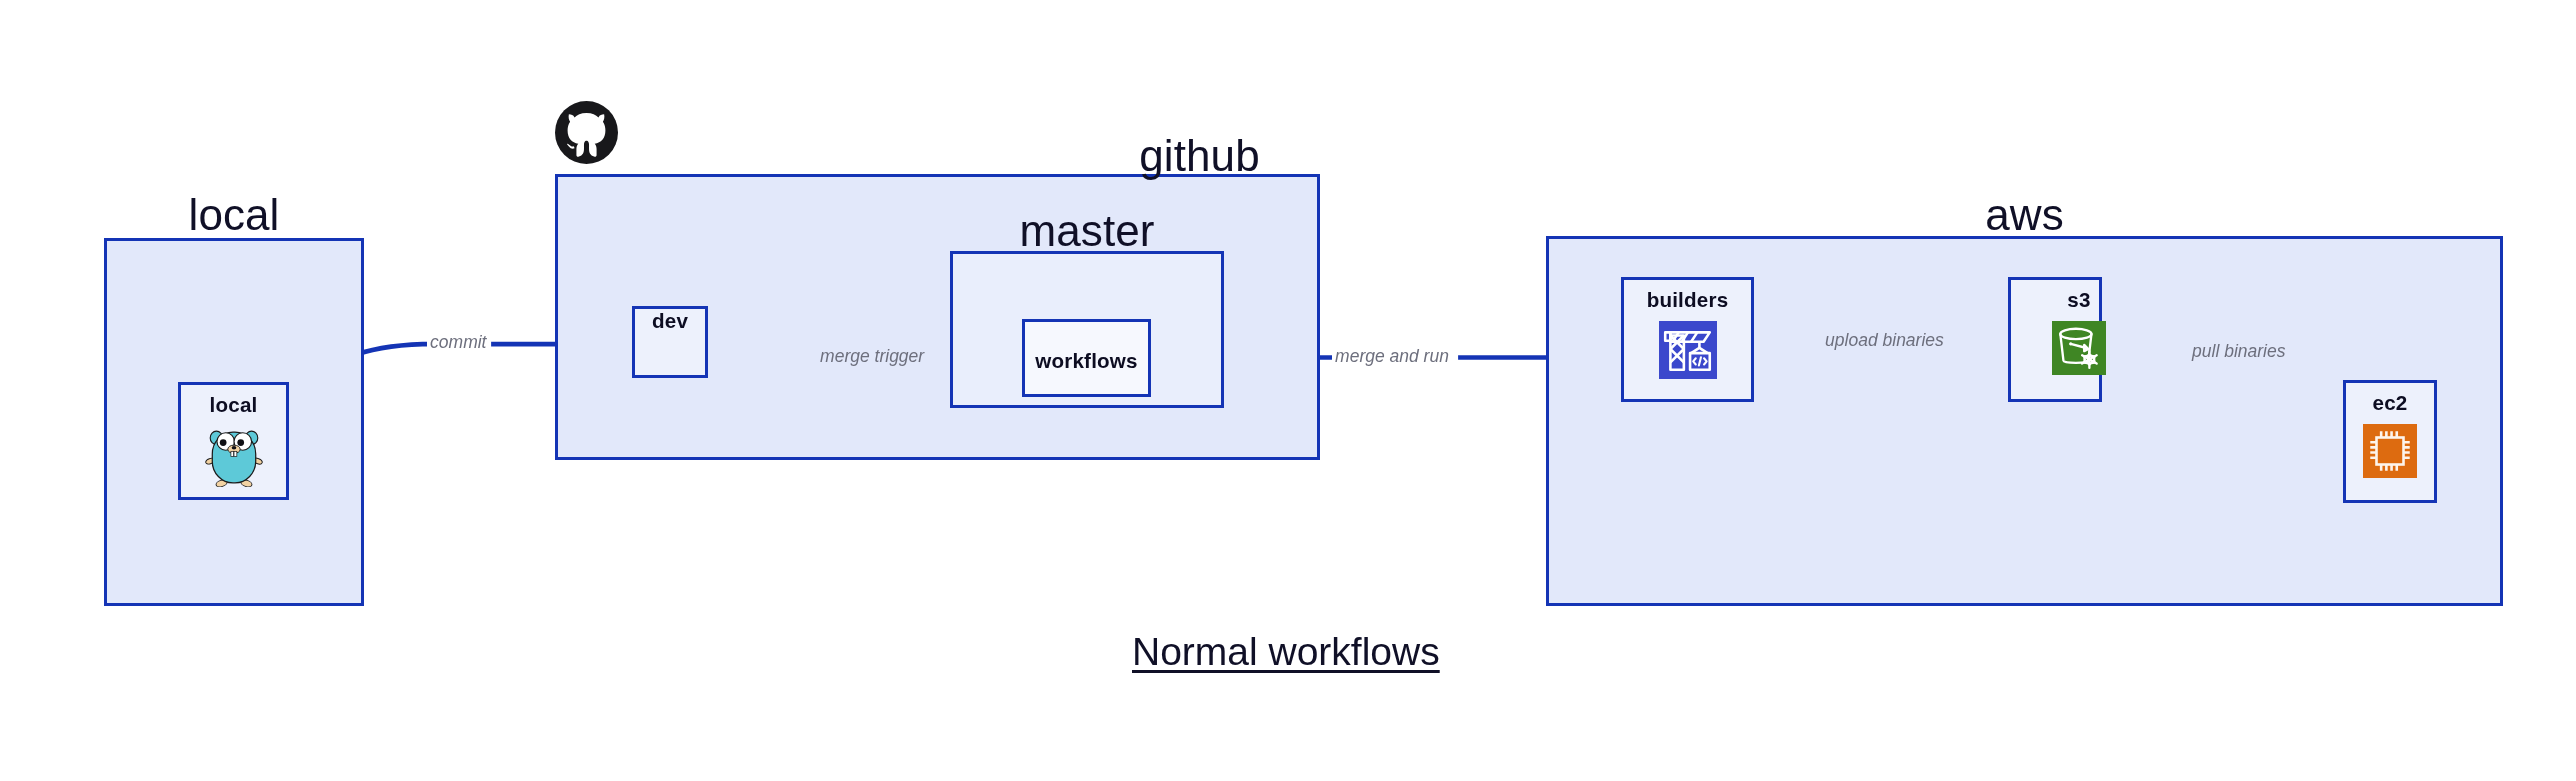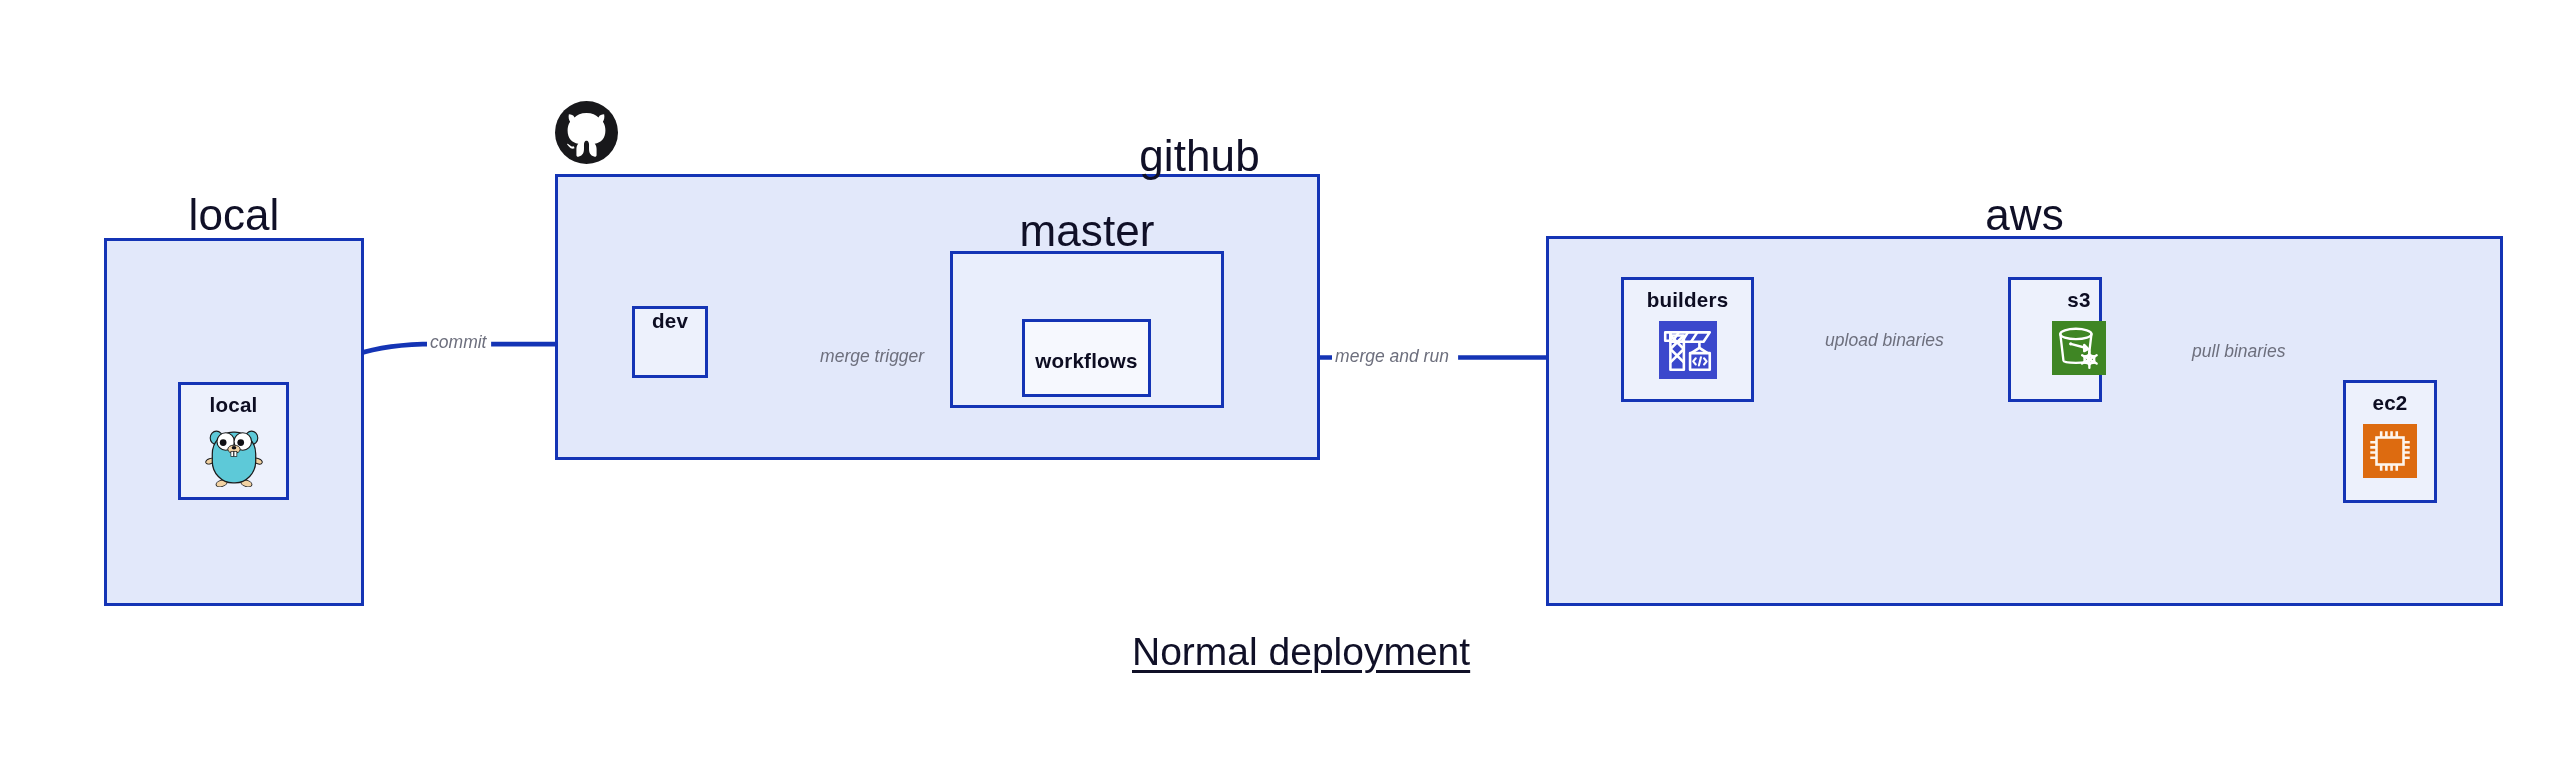--- a/index.html
+++ b/index.html
@@ -251,16 +251,16 @@
         <g stroke="#fdf4ec" stroke-width="5" stroke-linecap="butt">
           <path d="M35 26 L35 14 M45 26 L45 14 M55 26 L55 14 M65 26 L65 14"></path>
           <path d="M35 78 L35 90 M45 78 L45 90 M55 78 L55 90 M65 78 L65 90"></path>
           <path d="M26 35 L14 35 M26 45 L14 45 M26 55 L14 55 M26 65 L14 65"></path>
           <path d="M78 35 L90 35 M78 45 L90 45 M78 55 L90 55 M78 65 L90 65"></path>
         </g>
       </svg>
     </div>
   </div>
 
-  <div id="diagram-title" style="left:1132px;top:630px;">Normal deployment</div>
+  <div id="diagram-title" style="left:1132px;top:630px;">Normal workflows</div>
 
 </div>
 
 
 </body></html>

